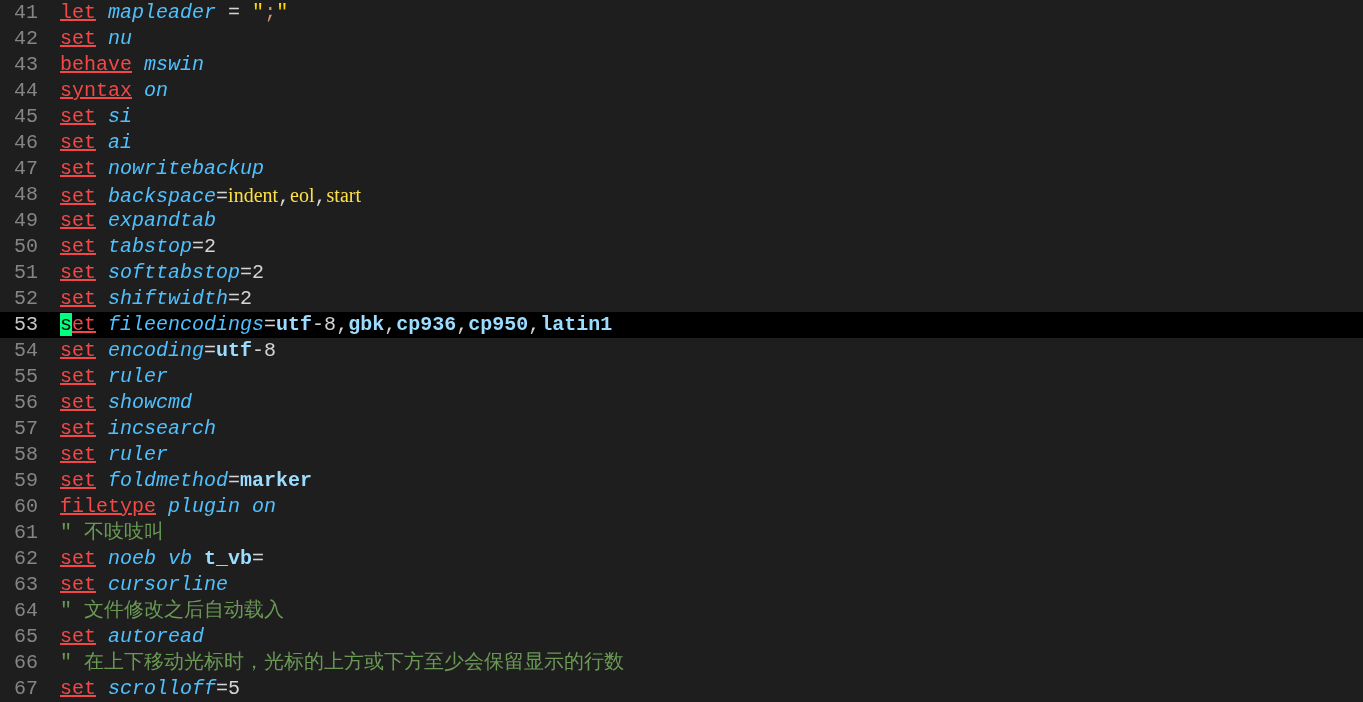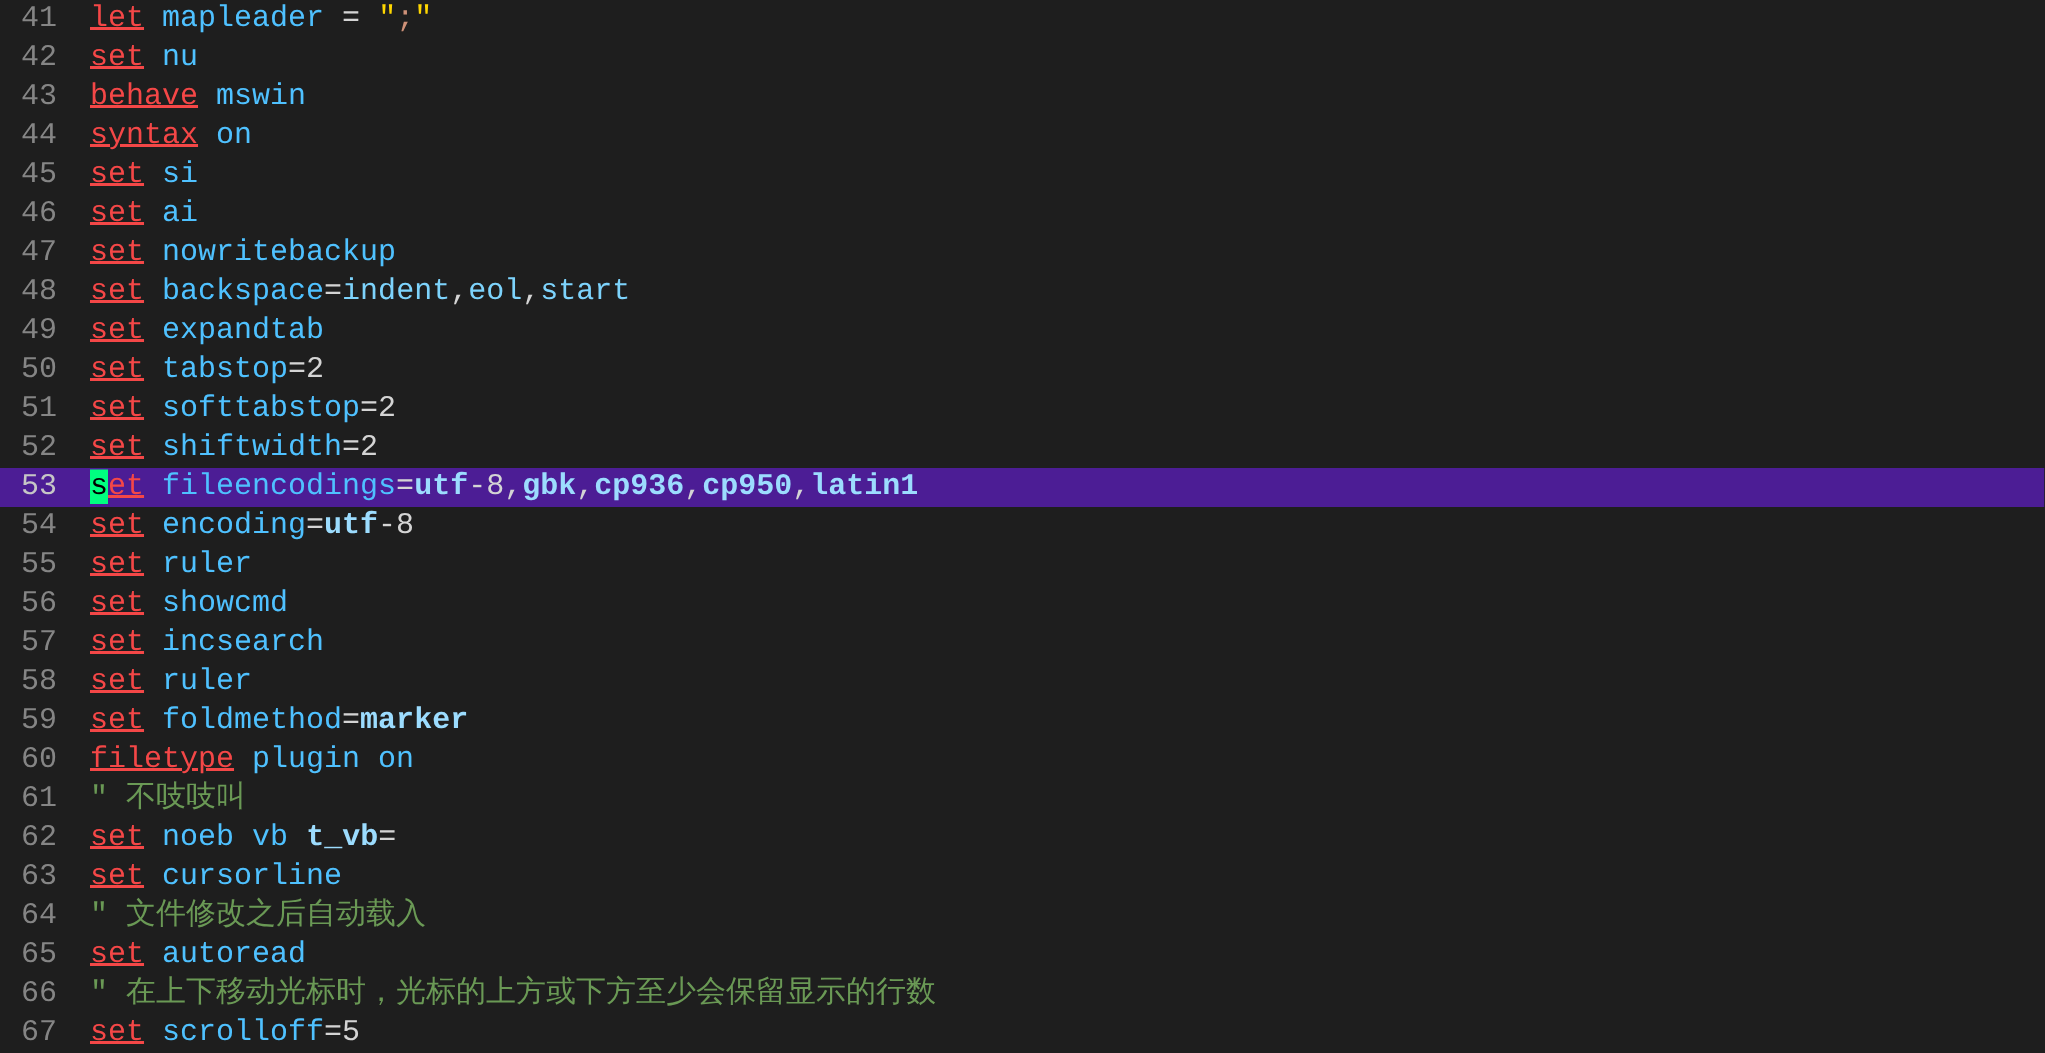--- a/index.html
+++ b/index.html
@@ -1,26 +1,26 @@
 <!DOCTYPE html>
 <html><head>
 <meta charset="utf-8">
 <style>
   html,body{margin:0;padding:0;background:#1e1e1e;color:#d4d4d4;font-family:Consolas,"Courier New",monospace;font-size:20px;line-height:26px;}
   .editor{white-space:pre;display:block;}
   .row{display:flex;height:26px;}
   .gutter{width:52px;text-align:center;padding-right:6px;color:#858585;user-select:none;flex:0 0 52px;}
   .code{flex:1;padding-left:2px;}
-  .row.current{background:#4c1d95;}
+  .row.current{background:#000000;}
   .row.current .gutter{color:#c6c6c6;}
   .kw{color:#f44747;text-decoration:underline;}   
-  .opt{color:#4fc1ff;}  
+  .opt{color:#4fc1ff;font-style:italic;}  
   .brk{color:#ffd700;}  
   .str{color:#ce9178;}  
-  .fn{color:#7dd3fc;}
+  .fn{color:#fde047;font-family:Liberation Serif, serif;}
   .id{color:#9cdcfe;font-weight:bold;}
   .cmt{color:#6a9955;}  
   .plain{color:#d4d4d4;}
   .op{color:#d4d4d4;}
   .cursor{background:#00ff80;color:#000;}
 </style>
 </head>
 <body>
 
 <div class="editor" id="editor"><div class="row"><div class="gutter">41</div><div class="code"><span class="kw">let</span><span class="plain"> </span><span class="opt">mapleader</span><span class="plain"> </span><span class="op">=</span><span class="plain"> </span><span class="brk">"</span><span class="str">;</span><span class="brk">"</span></div></div><div class="row"><div class="gutter">42</div><div class="code"><span class="kw">set</span><span class="plain"> </span><span class="opt">nu</span></div></div><div class="row"><div class="gutter">43</div><div class="code"><span class="kw">behave</span><span class="plain"> </span><span class="opt">mswin</span></div></div><div class="row"><div class="gutter">44</div><div class="code"><span class="kw">syntax</span><span class="plain"> </span><span class="opt">on</span></div></div><div class="row"><div class="gutter">45</div><div class="code"><span class="kw">set</span><span class="plain"> </span><span class="opt">si</span></div></div><div class="row"><div class="gutter">46</div><div class="code"><span class="kw">set</span><span class="plain"> </span><span class="opt">ai</span></div></div><div class="row"><div class="gutter">47</div><div class="code"><span class="kw">set</span><span class="plain"> </span><span class="opt">nowritebackup</span></div></div><div class="row"><div class="gutter">48</div><div class="code"><span class="kw">set</span><span class="plain"> </span><span class="opt">backspace</span><span class="op">=</span><span class="fn">indent</span><span class="op">,</span><span class="fn">eol</span><span class="op">,</span><span class="fn">start</span></div></div><div class="row"><div class="gutter">49</div><div class="code"><span class="kw">set</span><span class="plain"> </span><span class="opt">expandtab</span></div></div><div class="row"><div class="gutter">50</div><div class="code"><span class="kw">set</span><span class="plain"> </span><span class="opt">tabstop</span><span class="op">=</span><span class="plain">2</span></div></div><div class="row"><div class="gutter">51</div><div class="code"><span class="kw">set</span><span class="plain"> </span><span class="opt">softtabstop</span><span class="op">=</span><span class="plain">2</span></div></div><div class="row"><div class="gutter">52</div><div class="code"><span class="kw">set</span><span class="plain"> </span><span class="opt">shiftwidth</span><span class="op">=</span><span class="plain">2</span></div></div><div class="row current"><div class="gutter">53</div><div class="code"><span class="cursor">s</span><span class="kw">et</span><span class="plain"> </span><span class="opt">fileencodings</span><span class="op">=</span><span class="id">utf</span><span class="plain">-8</span><span class="op">,</span><span class="id">gbk</span><span class="op">,</span><span class="id">cp936</span><span class="op">,</span><span class="id">cp950</span><span class="op">,</span><span class="id">latin1</span></div></div><div class="row"><div class="gutter">54</div><div class="code"><span class="kw">set</span><span class="plain"> </span><span class="opt">encoding</span><span class="op">=</span><span class="id">utf</span><span class="plain">-8</span></div></div><div class="row"><div class="gutter">55</div><div class="code"><span class="kw">set</span><span class="plain"> </span><span class="opt">ruler</span></div></div><div class="row"><div class="gutter">56</div><div class="code"><span class="kw">set</span><span class="plain"> </span><span class="opt">showcmd</span></div></div><div class="row"><div class="gutter">57</div><div class="code"><span class="kw">set</span><span class="plain"> </span><span class="opt">incsearch</span></div></div><div class="row"><div class="gutter">58</div><div class="code"><span class="kw">set</span><span class="plain"> </span><span class="opt">ruler</span></div></div><div class="row"><div class="gutter">59</div><div class="code"><span class="kw">set</span><span class="plain"> </span><span class="opt">foldmethod</span><span class="op">=</span><span class="id">marker</span></div></div><div class="row"><div class="gutter">60</div><div class="code"><span class="kw">filetype</span><span class="plain"> </span><span class="opt">plugin</span><span class="plain"> </span><span class="opt">on</span></div></div><div class="row"><div class="gutter">61</div><div class="code"><span class="cmt">" 不吱吱叫</span></div></div><div class="row"><div class="gutter">62</div><div class="code"><span class="kw">set</span><span class="plain"> </span><span class="opt">noeb</span><span class="plain"> </span><span class="opt">vb</span><span class="plain"> </span><span class="id">t_vb</span><span class="op">=</span></div></div><div class="row"><div class="gutter">63</div><div class="code"><span class="kw">set</span><span class="plain"> </span><span class="opt">cursorline</span></div></div><div class="row"><div class="gutter">64</div><div class="code"><span class="cmt">" 文件修改之后自动载入</span></div></div><div class="row"><div class="gutter">65</div><div class="code"><span class="kw">set</span><span class="plain"> </span><span class="opt">autoread</span></div></div><div class="row"><div class="gutter">66</div><div class="code"><span class="cmt">" 在上下移动光标时，光标的上方或下方至少会保留显示的行数</span></div></div><div class="row"><div class="gutter">67</div><div class="code"><span class="kw">set</span><span class="plain"> </span><span class="opt">scrolloff</span><span class="op">=</span><span class="plain">5</span></div></div></div>

